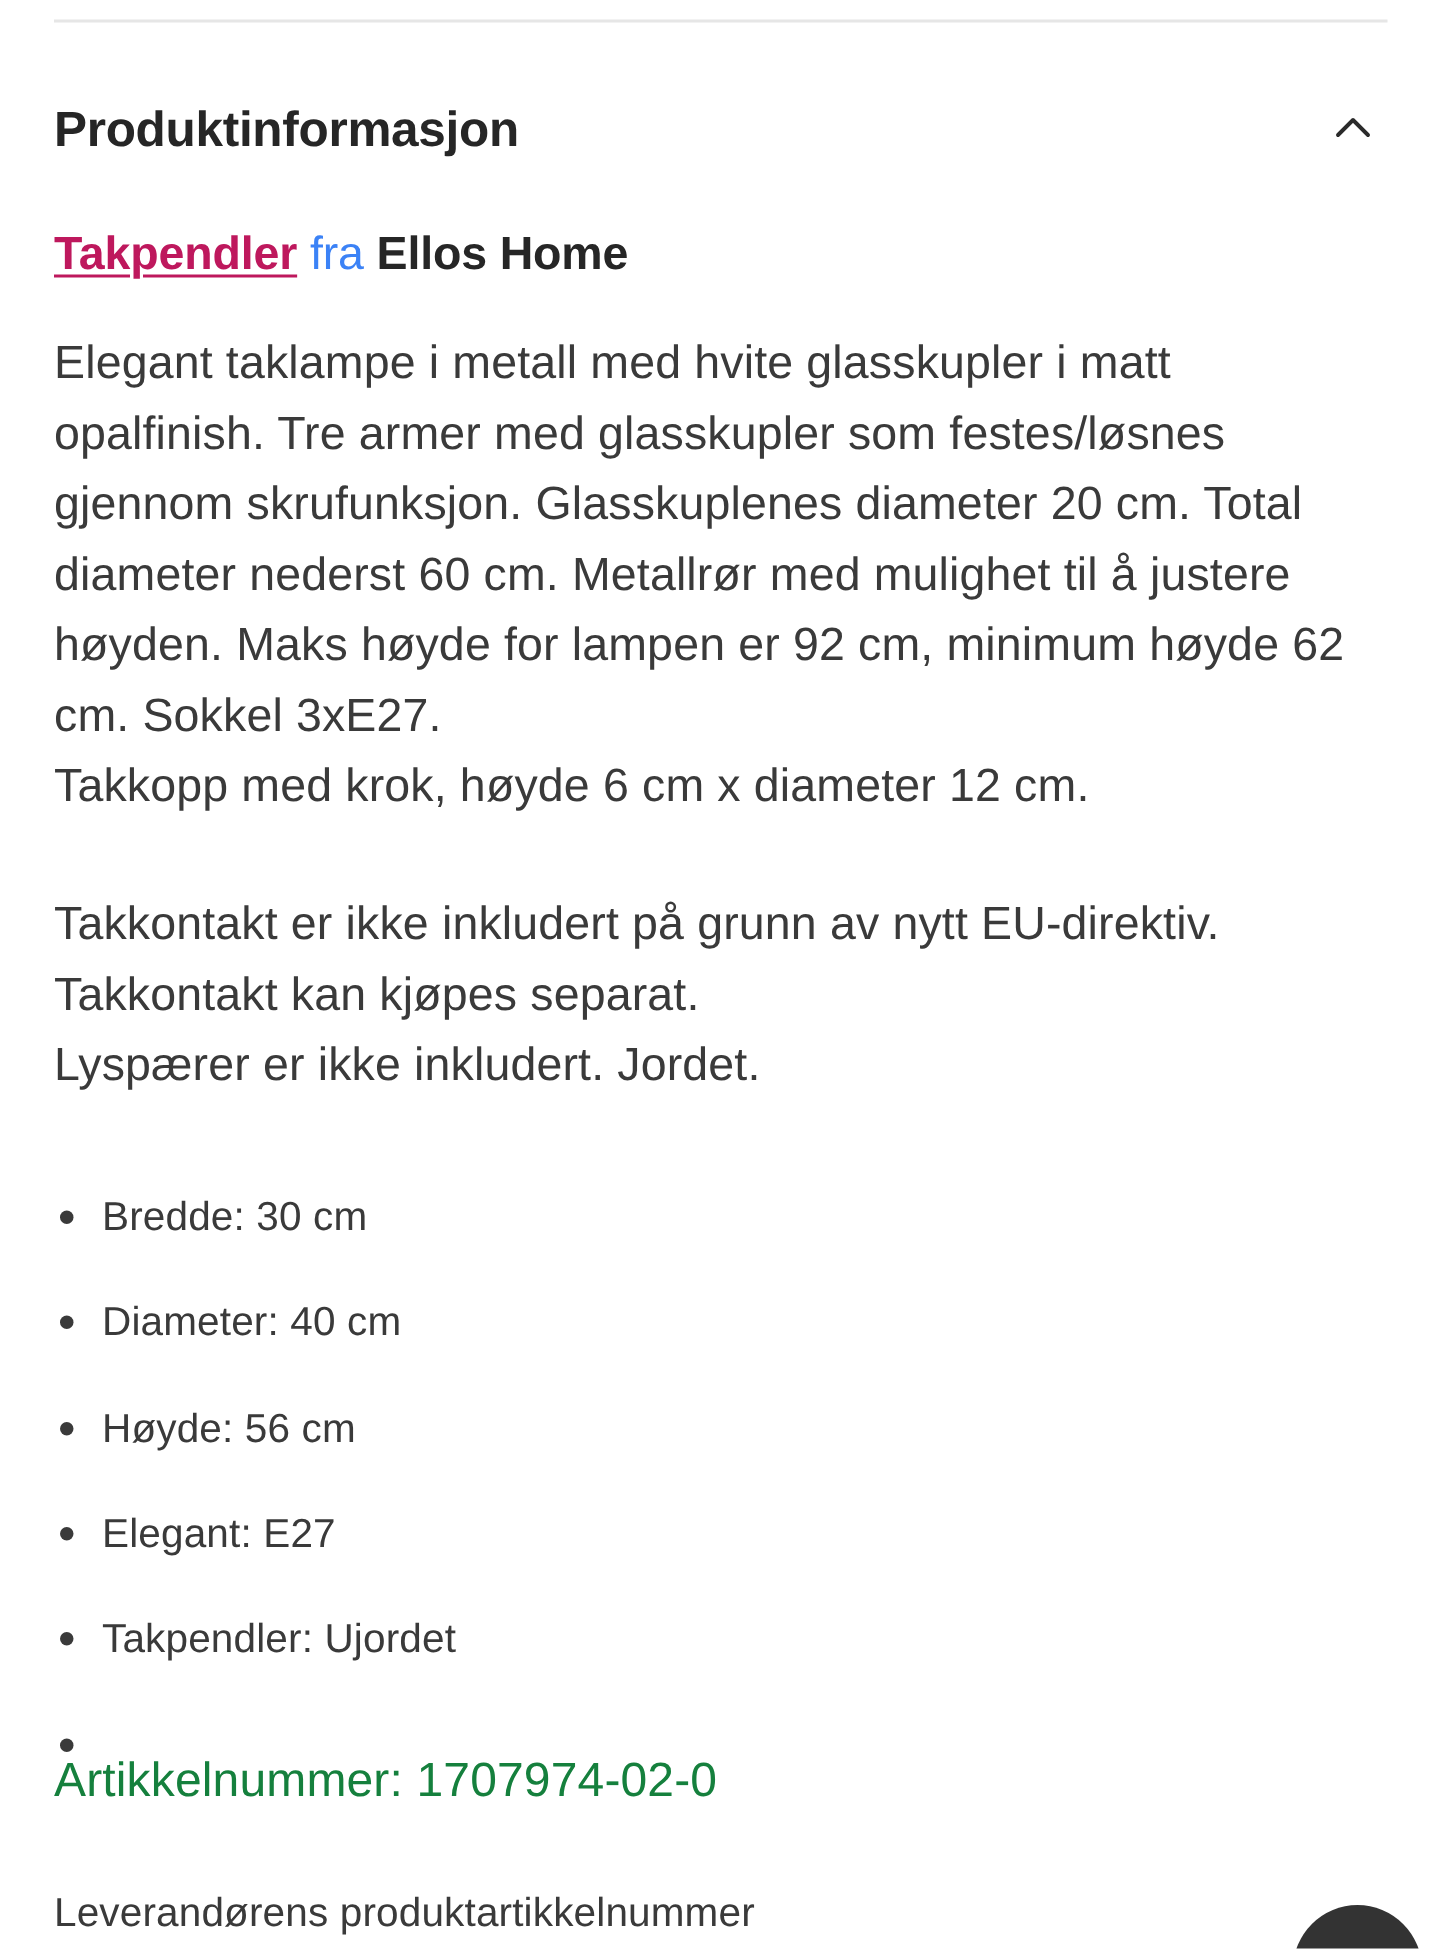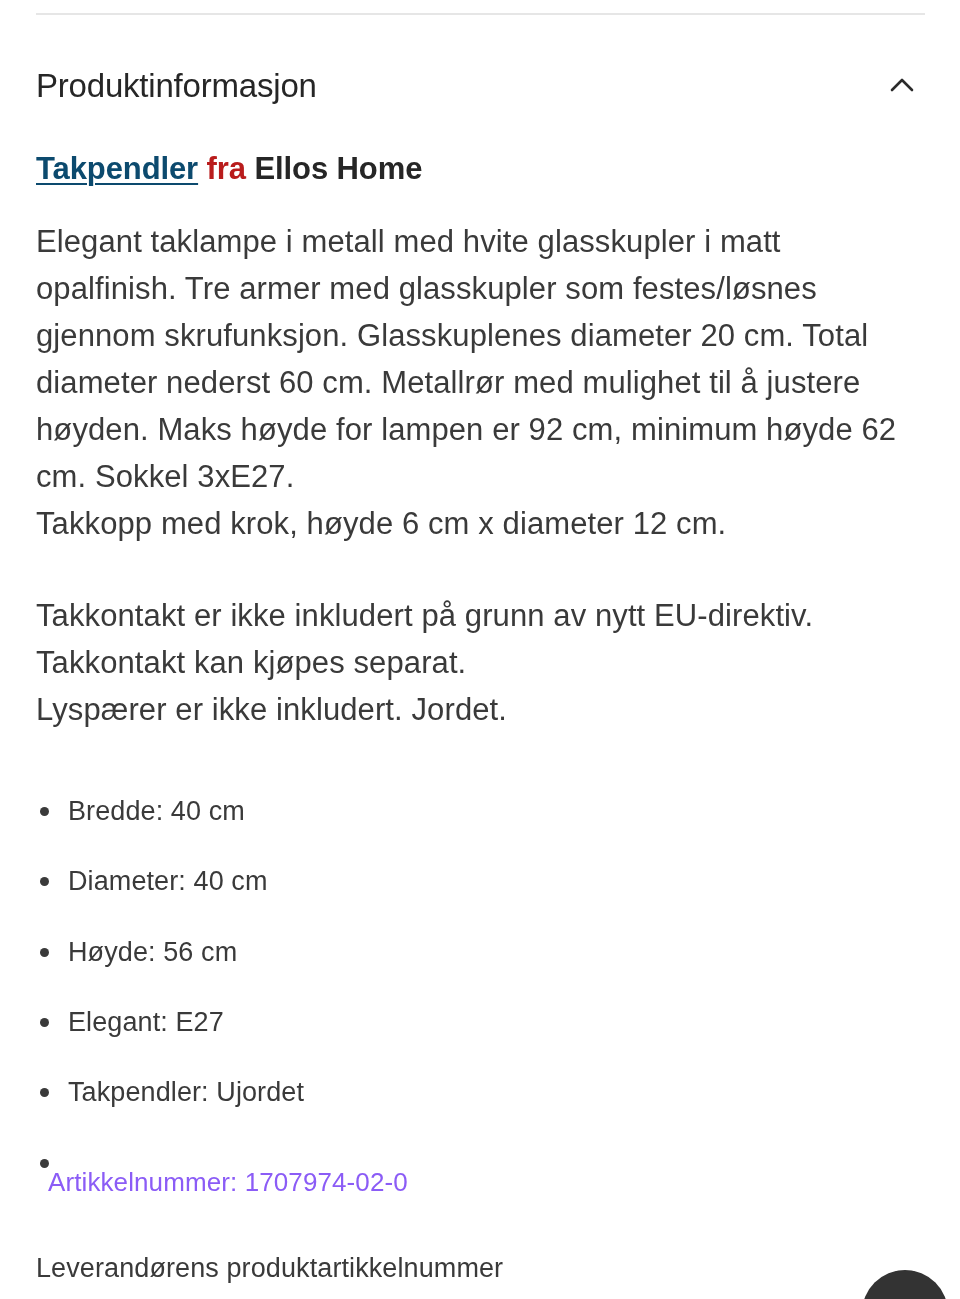--- a/index.html
+++ b/index.html
@@ -43,21 +43,21 @@
     left: 36px;
     width: 889px;
     height: 62px;
     display: flex;
     align-items: center;
     justify-content: space-between;
     cursor: pointer;
   }
   .section-title {
     font-size: 33px;
-    font-weight: 400;
+    font-weight: 700;
     letter-spacing: -0.2px;
     color: #262626;
     line-height: 1.1;
   }
   .chevron-btn {
     width: 46px;
     height: 46px;
     display: flex;
     align-items: center;
     justify-content: center;
@@ -81,26 +81,26 @@
     line-height: 1.35;
     color: #262626;
     margin: 0 0 28px 0;
     letter-spacing: -0.1px;
   }
   .product-link {
     font-weight: 700;
     text-decoration: underline;
     text-underline-offset: 4px;
     text-decoration-thickness: 2px;
-    color: #0c4a6e;
+    color: #be185d;
     cursor: pointer;
   }
   .product-fra {
-    font-weight: 700;
-    color: #b91c1c;
+    font-weight: 400;
+    color: #3b82f6;
     text-align: right;
   }
   .product-brand {
     font-weight: 700;
     color: #262626;
   }
 
   .desc {
     font-size: 31px;
     line-height: 47px;
@@ -134,24 +134,24 @@
     position: absolute;
     left: 4px;
     top: 12px;
     width: 9px;
     height: 9px;
     border-radius: 50%;
     background: #3a3a3a;
   }
 
   .article-number {
-    font-size: 26px;
+    font-size: 32px;
     line-height: 1.2;
-    color: #8b5cf6;
-    margin: 58px 0 0 12px;
+    color: #15803d;
+    margin: 58px 0 0 0;
     letter-spacing: 0.1px;
   }
 
   .clipped-line {
     font-size: 27px;
     line-height: 1.2;
     color: #3a3a3a;
     margin: 54px 0 0 0;
     letter-spacing: 0.1px;
     white-space: nowrap;
@@ -199,21 +199,21 @@
 
     <p class="desc">Takkopp med krok, høyde 6 cm x diameter 12 cm.</p>
 
     <p class="desc block-2">Takkontakt er ikke inkludert på grunn av nytt EU-direktiv. Takkontakt kan kjøpes separat.</p>
 
     <p class="desc">Lyspærer er ikke inkludert. Jordet.</p>
 
     <ul class="spec-list">
       <li class="spec-item">
         <span class="spec-bullet"></span>
-        <span>Bredde: 40 cm</span>
+        <span>Bredde: 30 cm</span>
       </li>
       <li class="spec-item">
         <span class="spec-bullet"></span>
         <span>Diameter: 40 cm</span>
       </li>
       <li class="spec-item">
         <span class="spec-bullet"></span>
         <span>Høyde: 56 cm</span>
       </li>
       <li class="spec-item">

